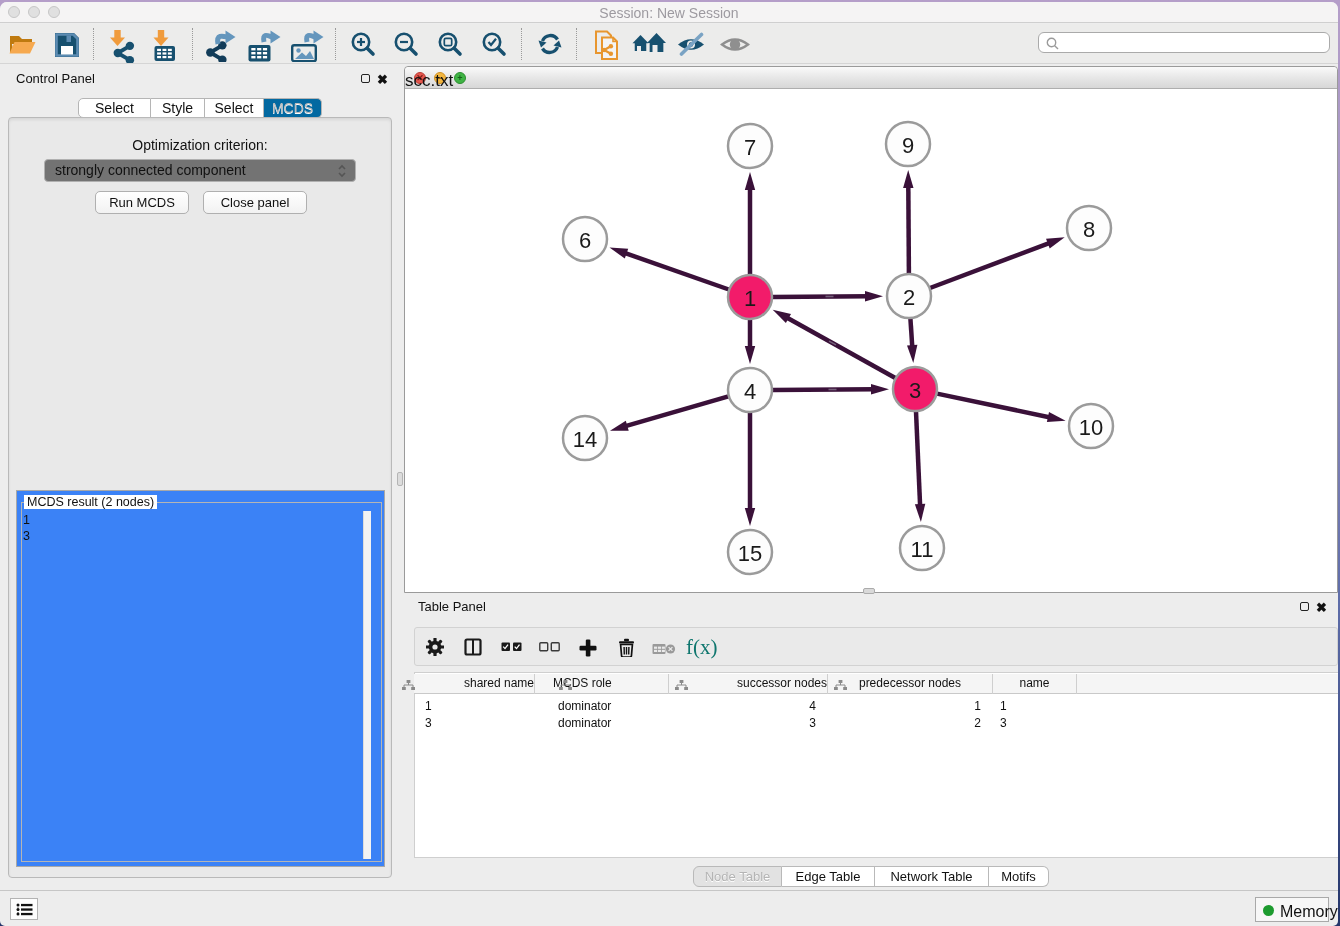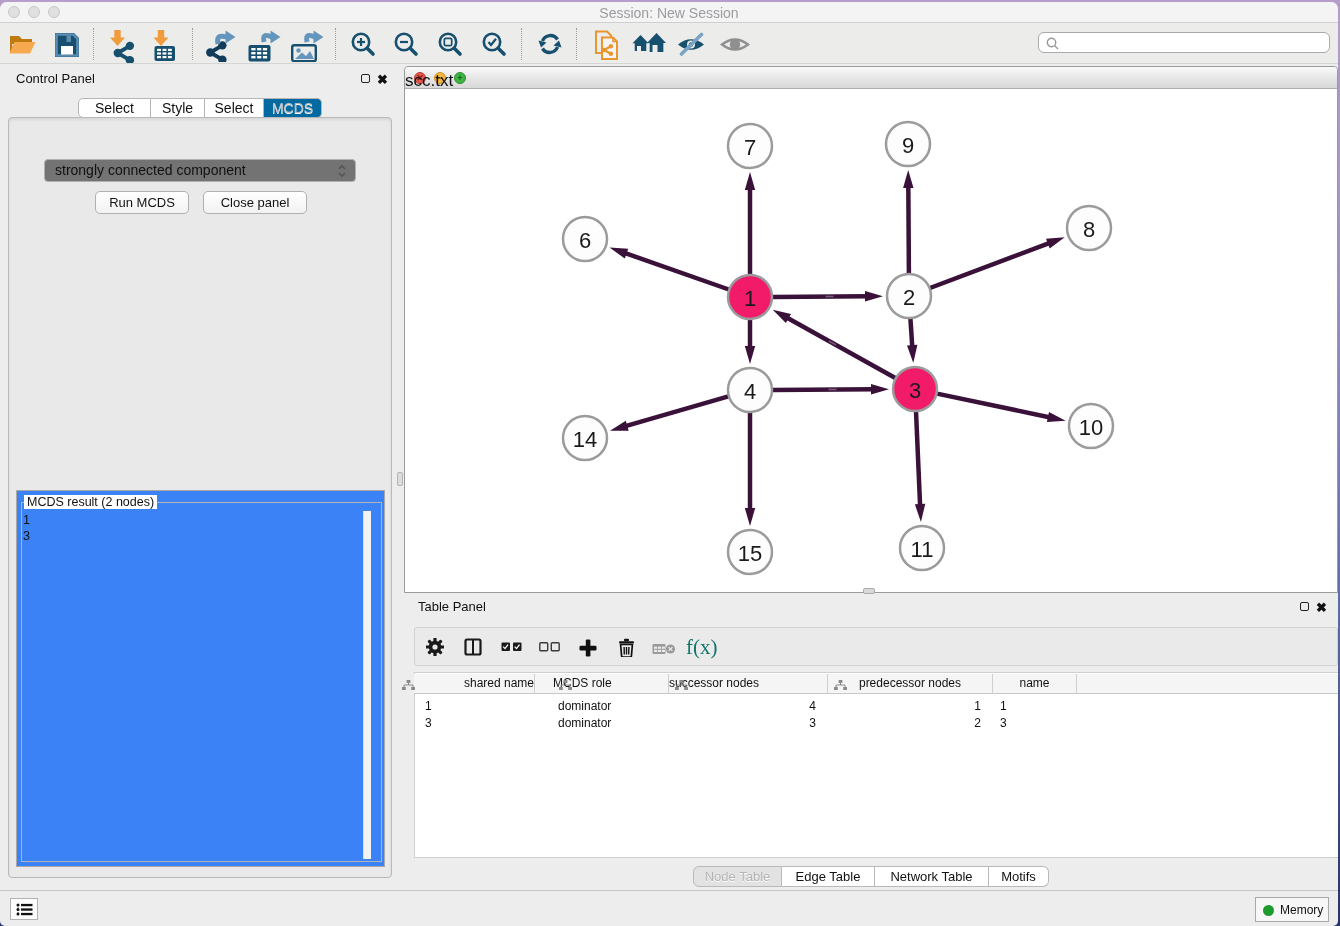--- a/index.html
+++ b/index.html
@@ -35,21 +35,21 @@
 #leftsplit{left:397px;top:470px;width:6px;height:14px;background:#dcdcdc;border:1px solid #b5b5b5;border-radius:2px}
 
 #tptitle{left:418px;top:597px;font-size:13px;color:#111}
 #tptoolbar{left:414px;top:625px;width:924px;height:39px;background:#eaeaea;border:1px solid #d2d2d2;border-radius:3px}
 #tablewhite{left:414px;top:670px;width:925px;height:186px;background:#fff;border:1px solid #cfcfcf}
 .td{font-size:12px;color:#111}
 .btab{top:864px;height:21px;background:#fff;border:1px solid #b9b9b9;border-left:none;font-size:13px;color:#111;text-align:center;line-height:20px}
 
 #statusdiv{left:0;top:888px;width:1338px;height:1px;background:#c6c6c6}
 #listbtn{left:10px;top:896px;width:28px;height:22px;background:#fdfdfd;border:1px solid #b3b3b3}
-#membtn{left:1255px;top:895px;width:74px;height:25px;background:#f7f7f7;border:1px solid #a9a9a9;font-size:12px;color:#111}
+#membtn{left:1255px;top:895px;width:74px;height:25px;background:#f7f7f7;border:1px solid #a9a9a9;font-size:16px;color:#111}
 </style></head>
 <body>
 <div id="win">
   <div class="abs" id="titlebar"></div>
   <div class="abs tl" style="left:8px"></div>
   <div class="abs tl" style="left:28px"></div>
   <div class="abs tl" style="left:48px"></div>
   <div class="abs" id="titletext">Session: New Session</div>
   <div class="abs" id="toolbar"></div>
   <div class="abs sep" style="left:93px;top:26px"></div>
@@ -191,20 +191,21 @@
     </div>
 
   <div class="abs" id="cptitle">Control Panel</div>
   <div class="abs flicon" style="left:361px;top:72px"></div>
   <div class="abs xicon" style="left:377px;top:70px">✖</div>
   <div class="abs tab" style="left:78px;width:73px;border-left:1px solid #b5b5b5;border-radius:5px 0 0 5px">Select</div>
   <div class="abs tab" style="left:151px;width:54px">Style</div>
   <div class="abs tab" style="left:205px;width:59px">Select</div>
   <div class="abs tab" style="left:264px;width:58px;background:#0369a1;color:#bdbdbd;text-shadow:0 1px 0 #fff;border-radius:0 5px 5px 0">MCDS</div>
   <div class="abs" id="cpanel"></div>
+  <div class="abs" id="optlabel">Optimization criterion:</div>
   <div class="abs" id="combo">strongly connected component
     <svg class="abs" style="right:8px;top:4px" width="10" height="14" viewBox="0 0 10 14">
         <path d="M2 5 L5 2 L8 5" fill="none" stroke="#555" stroke-width="1.6"></path>
         <path d="M2 9 L5 12 L8 9" fill="none" stroke="#555" stroke-width="1.6"></path>
       </svg>
   </div>
   <div class="abs btn" style="left:95px;width:94px">Run MCDS</div>
   <div class="abs btn" style="left:203px;width:104px">Close panel</div>
   <div class="abs" id="resbox">
     <div class="abs" id="resborder"></div>
@@ -362,21 +363,21 @@
           <path d="M6.5 3 v2 M2 7 V5 H11 V7" fill="none" stroke="#8a8a8a" stroke-width="1"></path>
         </svg></span>shared name</div>
 <div class="abs" style="left:553px;top:672px;width:116px;height:20px;border-right:1px solid #cfcfcf;font-size:12px;color:#111;text-align:left;line-height:19px"><span style="position:absolute;left:6px;top:4px"><svg width="13" height="11" viewBox="0 0 13 11">
           <g fill="#8a8a8a">
             <rect x="4.6" y="0" width="3.8" height="3"></rect>
             <rect x="0" y="7" width="3.8" height="3"></rect>
             <rect x="9.2" y="7" width="3.8" height="3"></rect>
           </g>
           <path d="M6.5 3 v2 M2 7 V5 H11 V7" fill="none" stroke="#8a8a8a" stroke-width="1"></path>
         </svg></span>MCDS role</div>
-<div class="abs" style="left:669px;top:672px;width:159px;height:20px;border-right:1px solid #cfcfcf;font-size:12px;color:#111;text-align:left;line-height:19px"><span style="position:absolute;left:6px;top:4px"><svg width="13" height="11" viewBox="0 0 13 11">
+<div class="abs" style="left:669px;top:672px;width:159px;height:20px;border-right:1px solid #cfcfcf;font-size:12px;color:#111;text-align:right;line-height:19px"><span style="position:absolute;left:6px;top:4px"><svg width="13" height="11" viewBox="0 0 13 11">
           <g fill="#8a8a8a">
             <rect x="4.6" y="0" width="3.8" height="3"></rect>
             <rect x="0" y="7" width="3.8" height="3"></rect>
             <rect x="9.2" y="7" width="3.8" height="3"></rect>
           </g>
           <path d="M6.5 3 v2 M2 7 V5 H11 V7" fill="none" stroke="#8a8a8a" stroke-width="1"></path>
         </svg></span>successor nodes</div>
 <div class="abs" style="left:828px;top:672px;width:165px;height:20px;border-right:1px solid #cfcfcf;font-size:12px;color:#111;text-align:center;line-height:19px"><span style="position:absolute;left:6px;top:4px"><svg width="13" height="11" viewBox="0 0 13 11">
           <g fill="#8a8a8a">
             <rect x="4.6" y="0" width="3.8" height="3"></rect>

